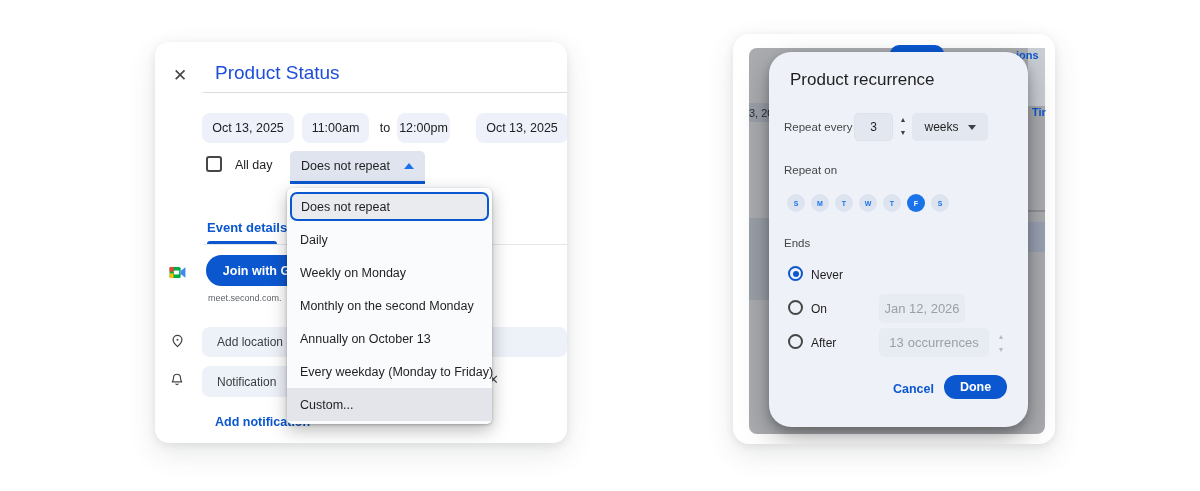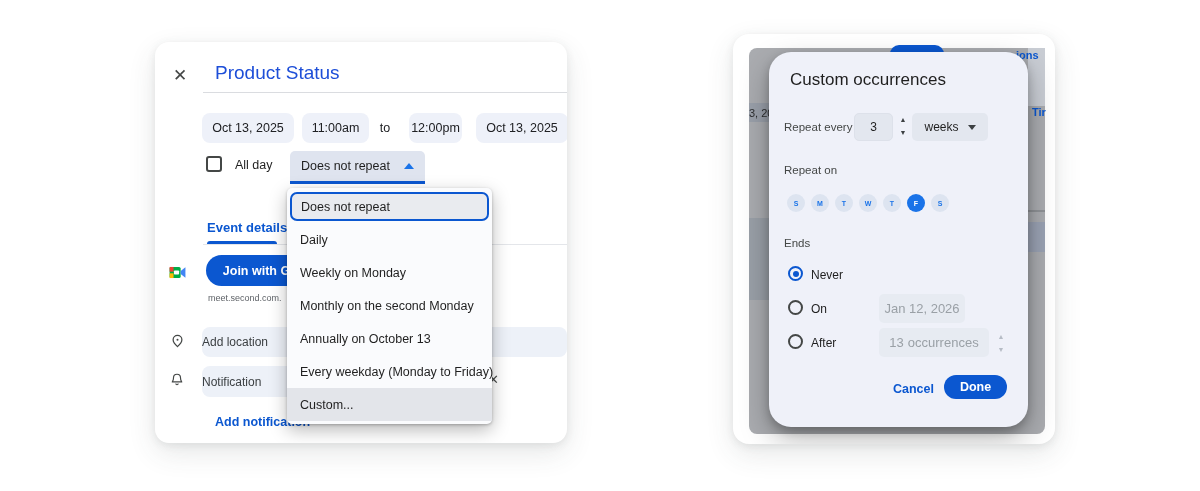--- a/index.html
+++ b/index.html
@@ -15,21 +15,21 @@
     color:#444746; display:flex; align-items:center; justify-content:center; cursor:pointer; }
   .evt-title { position:absolute; left:48px; top:20px; font-size:19px; font-weight:500; color:#1d4ed8;margin-left:12px; }
   .title-rule { position:absolute; left:48px; top:50px; width:364px; height:1px; background:#dadce0; }
 
   .chip { position:absolute; top:71px; height:30px; background:#eef1f9; border-radius:8px;
     display:flex; align-items:center; justify-content:center; font-size:12.5px; color:#202124; }
   .chip1 { left:47px;  width:92px; }
   .chip2 { left:147px; width:67px; }
   .to-label { position:absolute; left:219px; top:71px; width:22px; height:30px; display:flex;
     align-items:center; justify-content:center; font-size:12.5px; color:#202124; }
-  .chip3 { left:242px; width:53px;margin-left:12px; }
+  .chip3 { left:242px; width:53px; }
   .chip4 { left:321px; width:92px; }
 
   .checkbox { position:absolute; left:51px; top:114px; width:16px; height:16px;
     border:2px solid #444746; border-radius:3px; background:#fff; }
   .allday-label { position:absolute; left:80px; top:116px; font-size:12.5px; color:#1f1f1f; }
 
   .recur-select { position:absolute; left:135px; top:109px; width:135px; height:33px;
     background:#dfe4ef; border-radius:5px 5px 0 0; border-bottom:3px solid #0b57d0;
     display:flex; align-items:center; font-size:12.5px; color:#1f1f1f; padding-left:11px; cursor:pointer; }
   .recur-select .caret-up { margin-left:14px; width:0; height:0;
@@ -42,21 +42,21 @@
   .meet-icon { position:absolute; left:13px; top:221px; width:19px; height:19px; }
   .join-btn { position:absolute; left:51px; top:213px; width:101px; height:31px; background:#0b57d0;
     border-radius:16px; color:#fff; font-size:12.5px; font-weight:700;
     display:flex; align-items:center; justify-content:center; cursor:pointer; }
   .meet-link { position:absolute; left:53px; top:251px; font-size:9px; color:#5f6368; }
 
   .row-icon { position:absolute; left:15px; color:#444746; }
   .pin-icon  { top:290px; }
   .bell-icon { top:329px; }
   .field { position:absolute; background:#edf1f8; border-radius:8px; display:flex; align-items:center;
-    font-size:12px; color:#3c4043; }
+    font-size:12px; color:#3c4043; padding-left:15px; }
   .loc-field   { left:47px; top:285px; width:365px; height:30px; }
   .notif-field { left:47px; top:324px; width:281px; height:31px; }
   .notif-x { position:absolute; left:333px; top:330px; font-size:13px; color:#444746; cursor:pointer; }
   .add-notif { position:absolute; left:60px; top:373px; font-size:12.5px; font-weight:700; color:#0b57d0; cursor:pointer; }
 
   
   .menu { position:absolute; left:132px; top:146px; width:205px; background:#fafbfd; border-radius:5px;
     box-shadow:0 1px 3px rgba(0,0,0,.25), 0 6px 18px rgba(0,0,0,.28); z-index:5; padding:4px 0 3px 0; }
   .menu-item { height:33px; display:flex; align-items:center; padding-left:13px;
     font-size:12.5px; color:#1f1f1f; white-space:nowrap; cursor:pointer; }
@@ -189,21 +189,21 @@
     <div class="bd-light-right"></div>
     <div class="bd-stub"></div>
     <div class="bd-ions">ions</div>
     <div class="bd-tir">Tir</div>
     <div class="bd-chip">3, 20</div>
     <div class="bd-band-left"></div>
     <div class="bd-line-right"></div>
     <div class="bd-band-right1"></div>
 
     <div class="dialog">
-      <div class="dlg-title">Custom occurrences</div>
+      <div class="dlg-title">Product recurrence</div>
 
       <div class="lbl re-label">Repeat every</div>
       <div class="num-box">3</div>
       <div class="spin spin-up">▲</div>
       <div class="spin spin-down">▼</div>
       <div class="unit-select">
         <span>weeks</span>
         <span class="caret-down"></span>
       </div>
 

